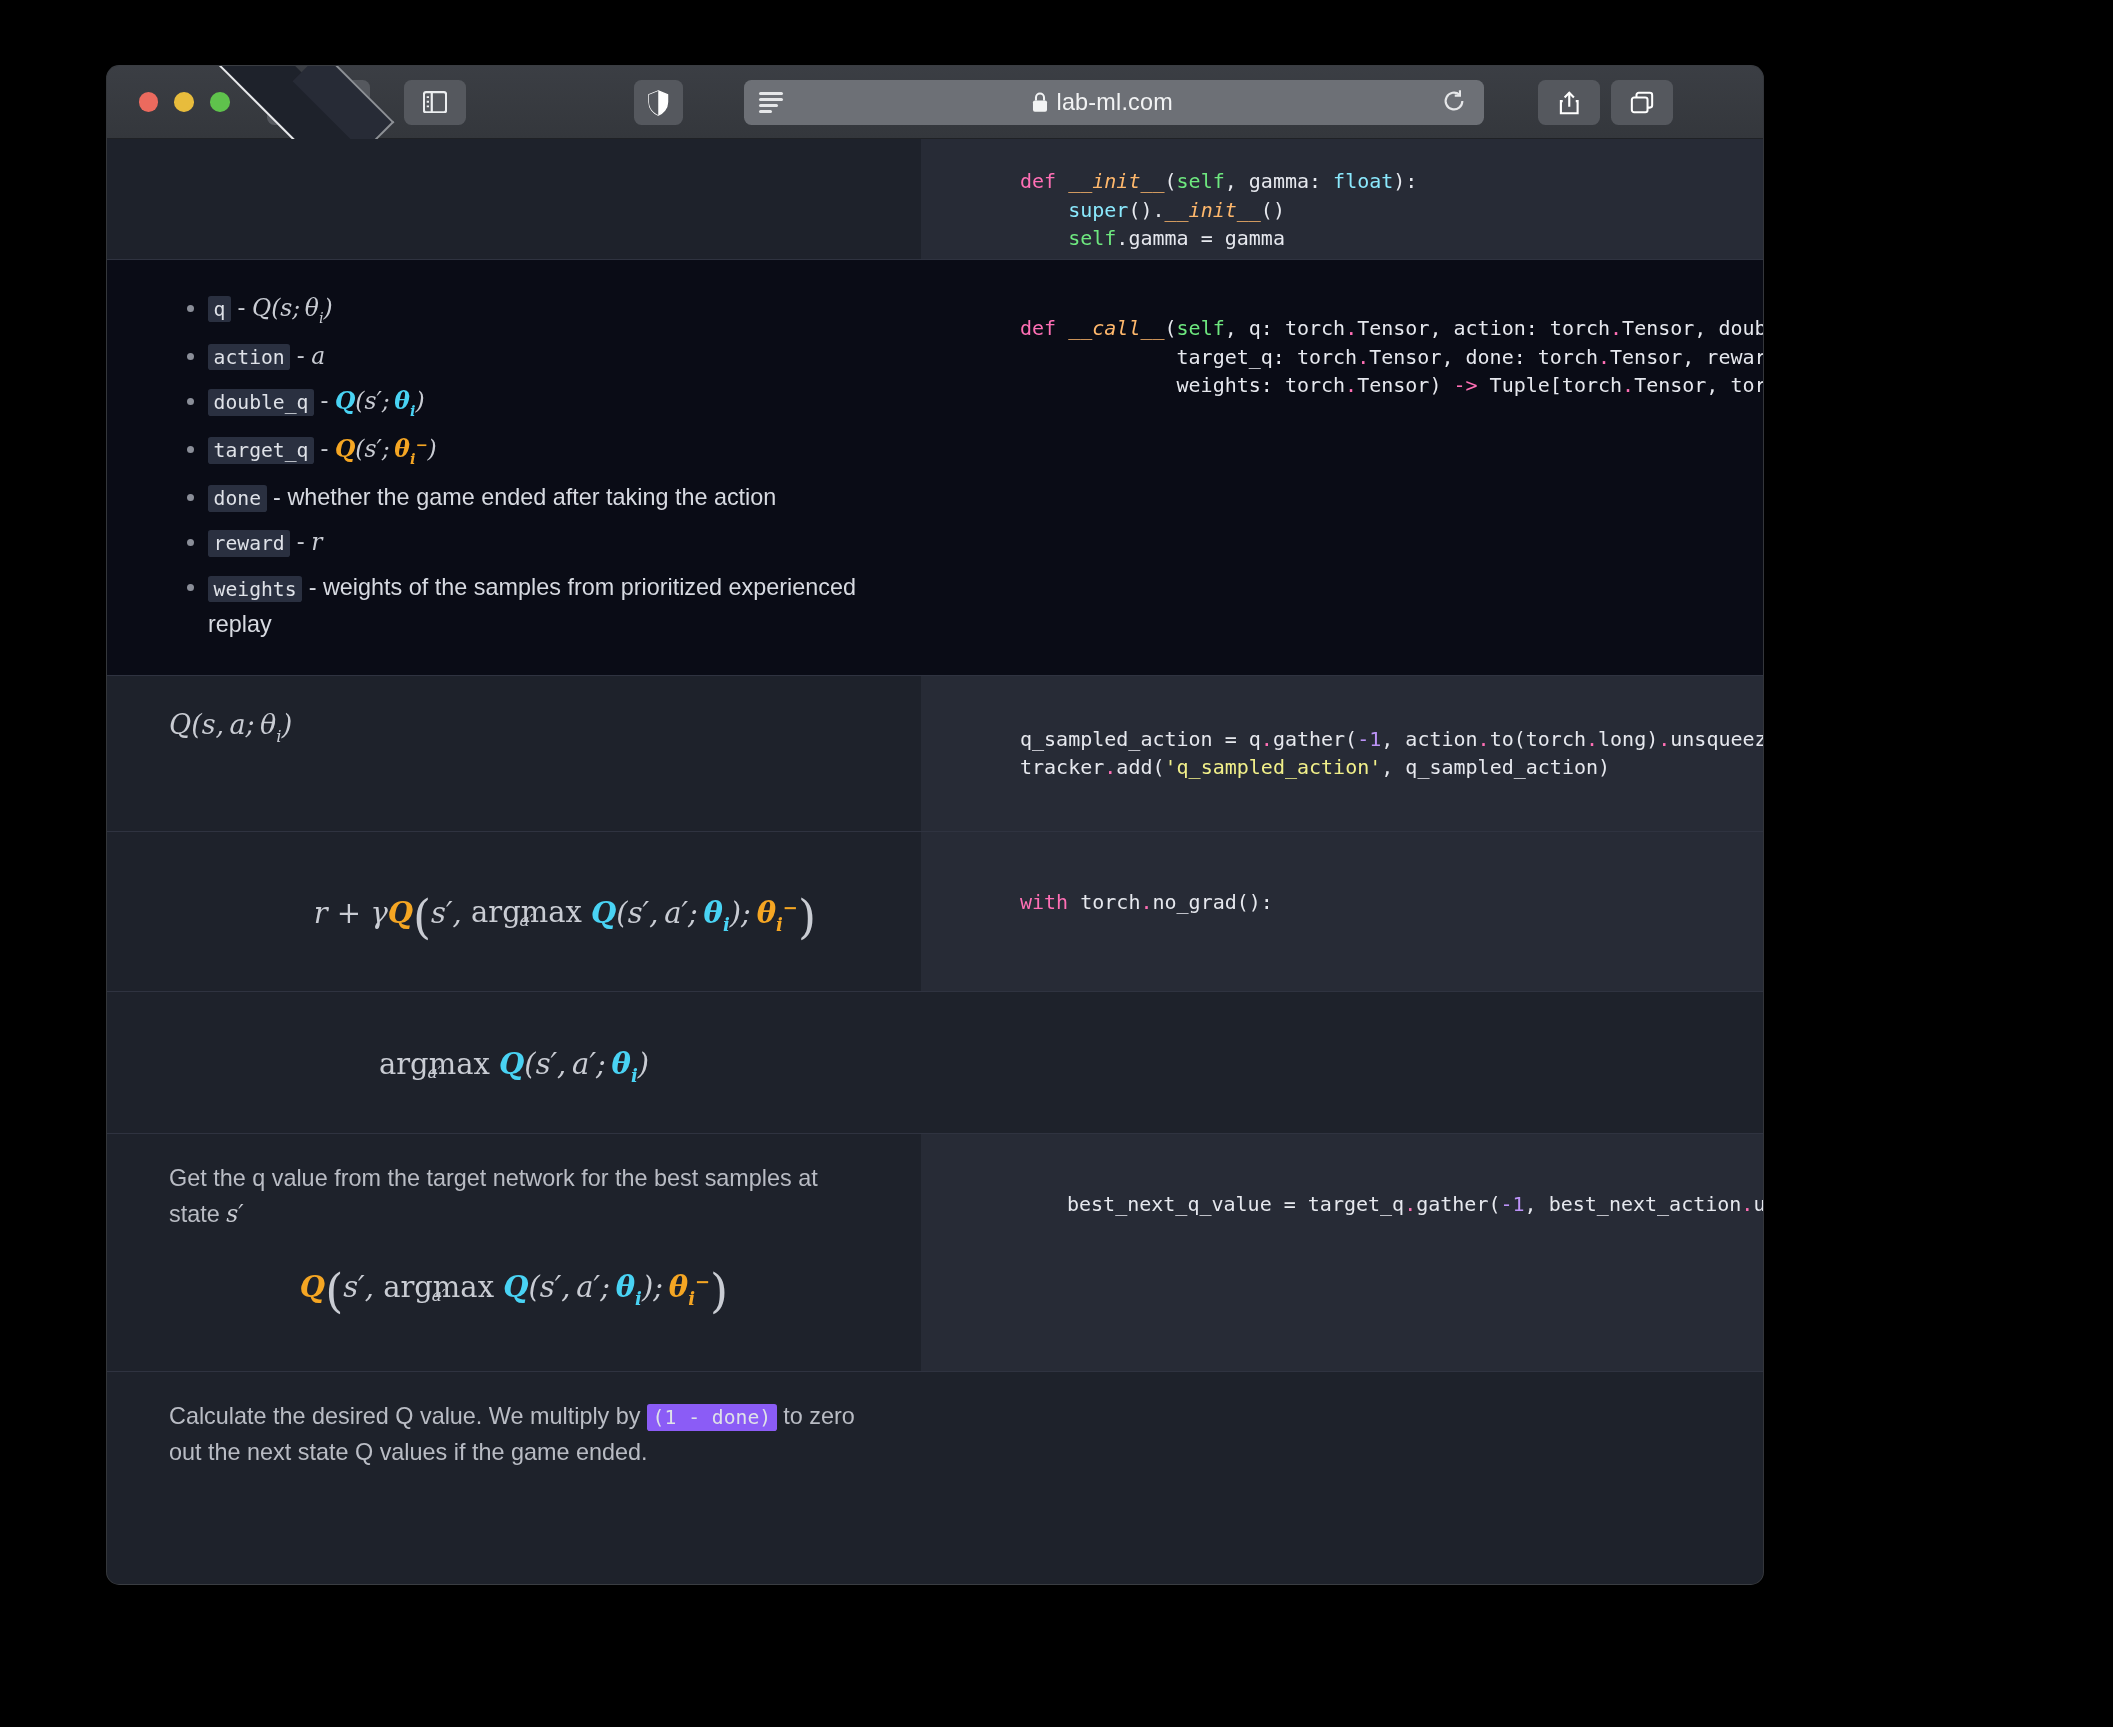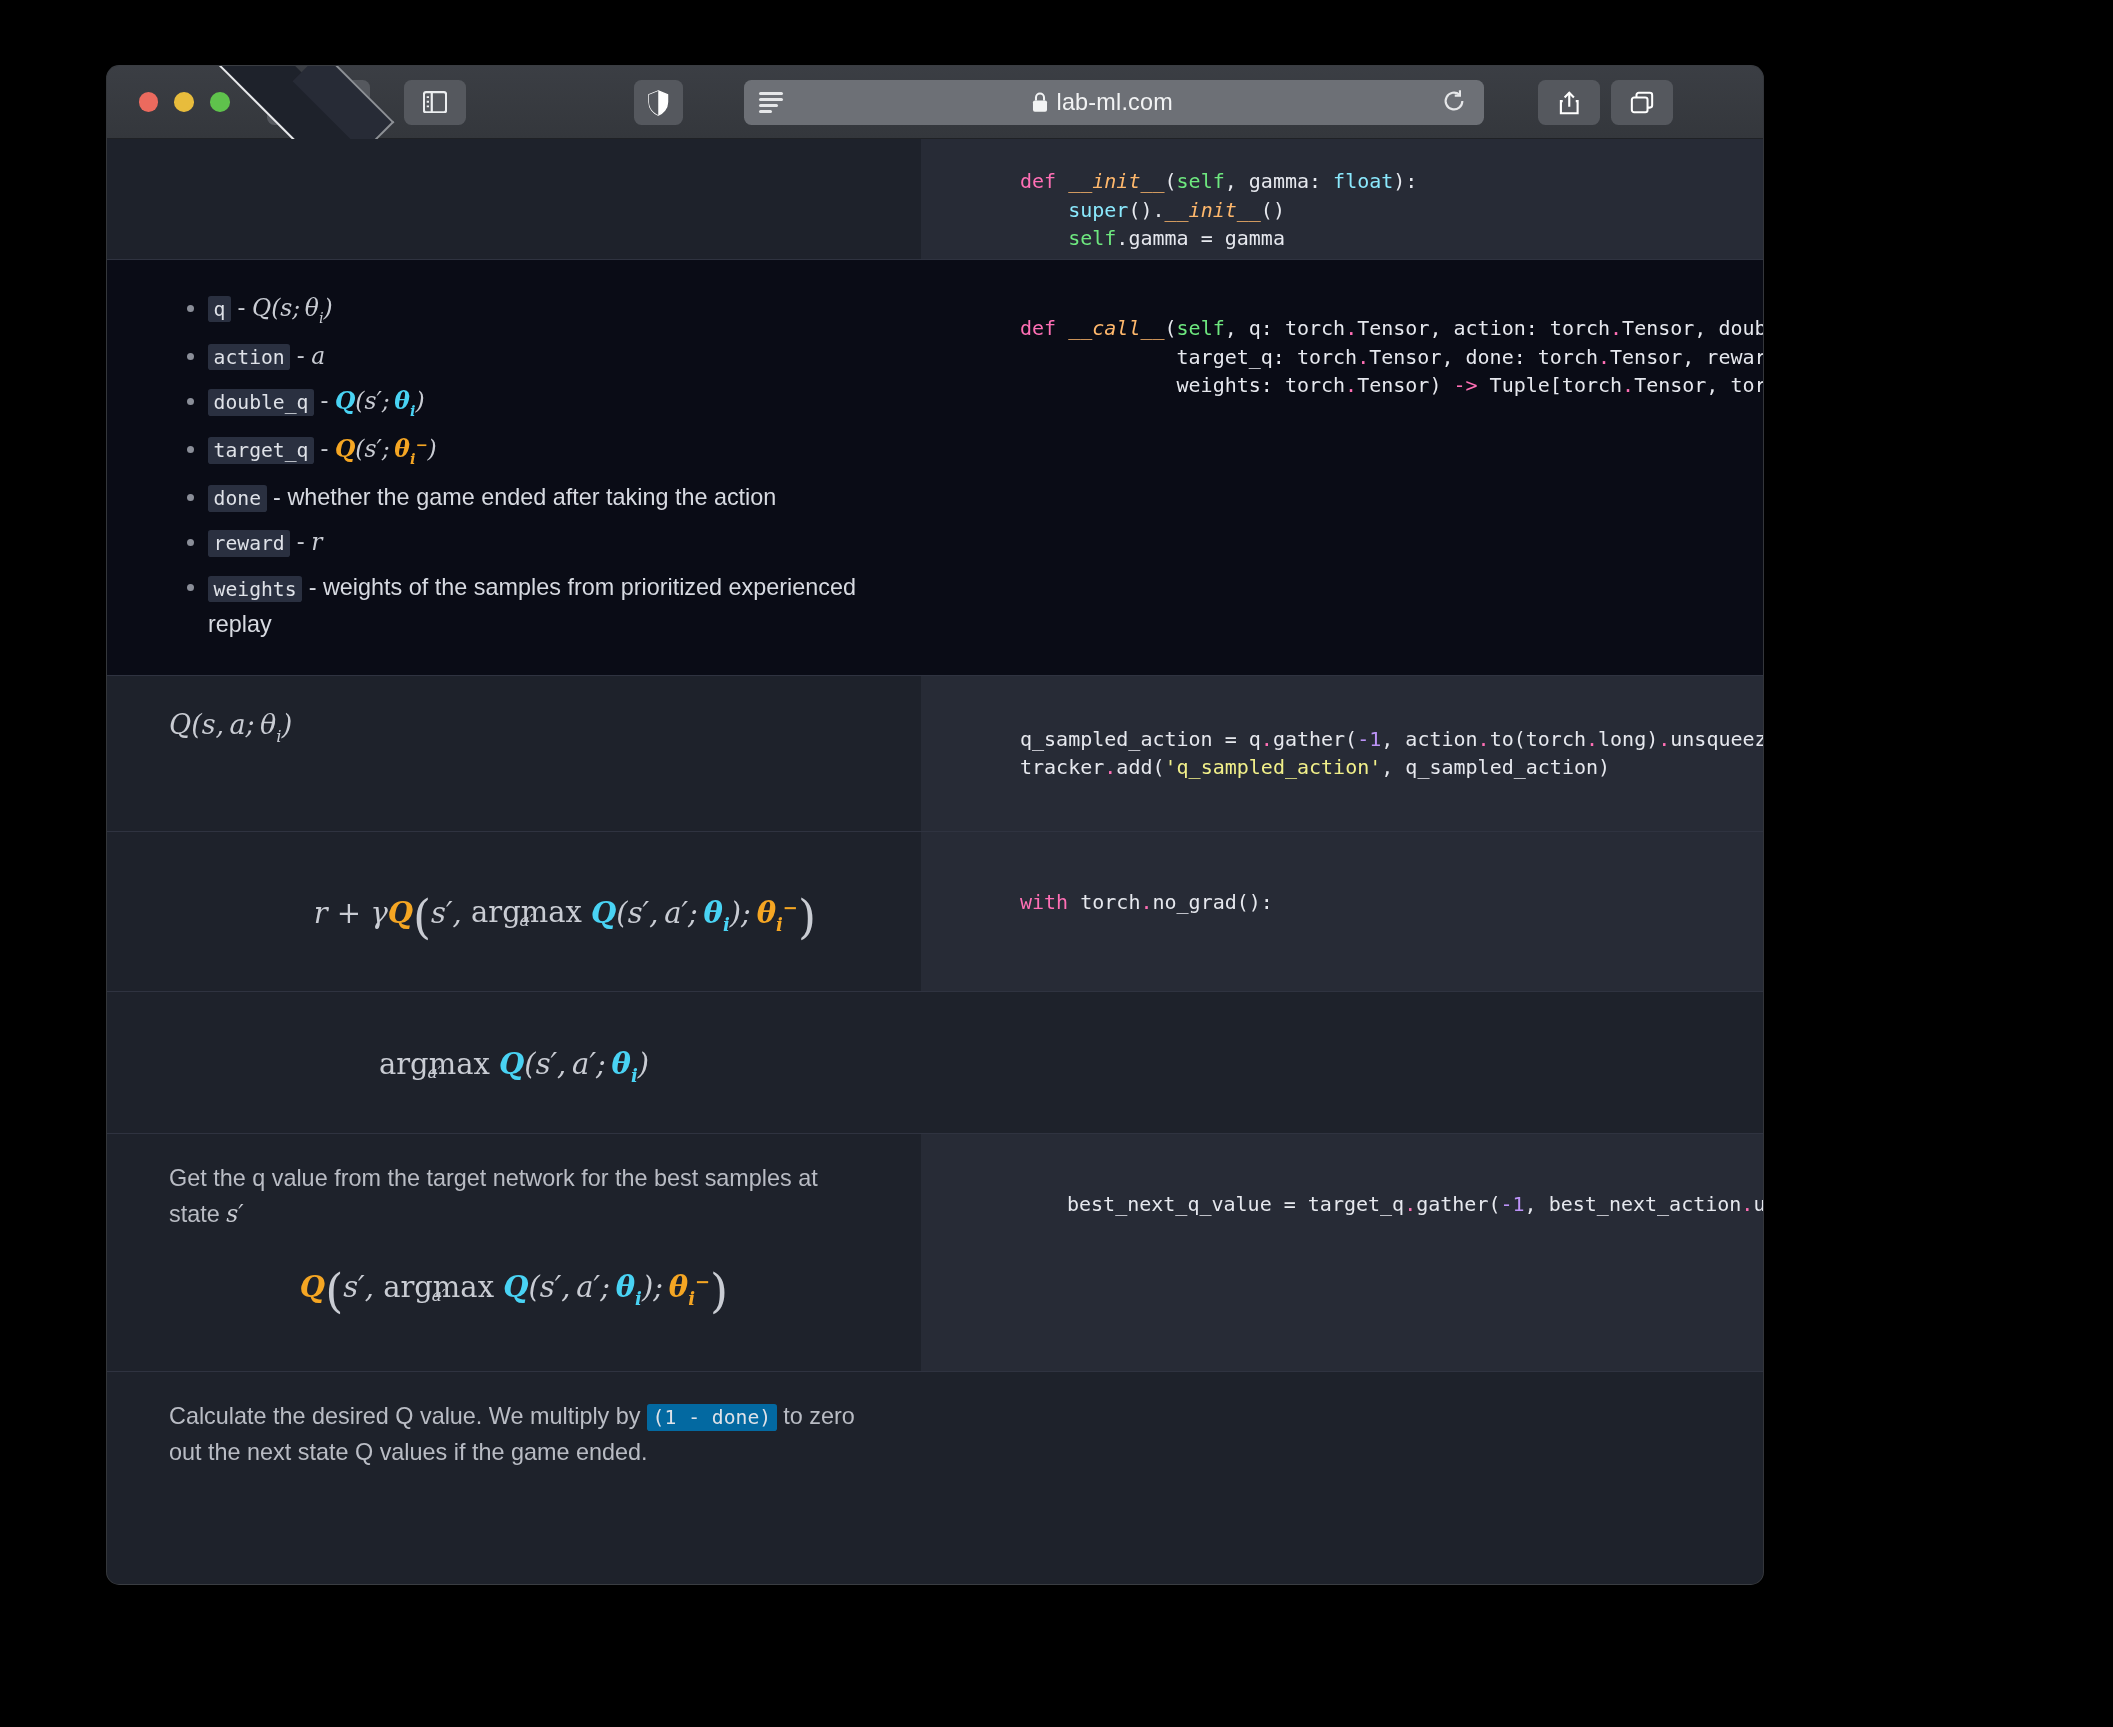--- a/index.html
+++ b/index.html
@@ -126,21 +126,21 @@
   .slf{ color: #6ee87f; }          
   .ty { color: #8be9fd; }  
   .st { color: #f2f08a; }          
   .nm { color: #bd93f8; }          
   .op { color: #ff6fb5; }          
   .dot2{ color: #ff6fb5; }
 
   
   code.chip {
     font-family: "DejaVu Sans Mono", monospace;
-    background: #0369a1;
+    background: #8b5cf6;
     color: #dfe2e8;
     font-size: 19.7px;
     padding: 1.9px 5.6px;
     border-radius: 2.8px;
   }
   .row.highlight code.chip { background: #2a3040; }
 
   ul.varlist { margin: 5.6px 0 3.7px 0; padding-left: 39px; }
   ul.varlist li { margin: 9px 0; color: #d7dae1; font-size: 23.4px; }
   ul.varlist li::marker { color: #8a8e98; }

